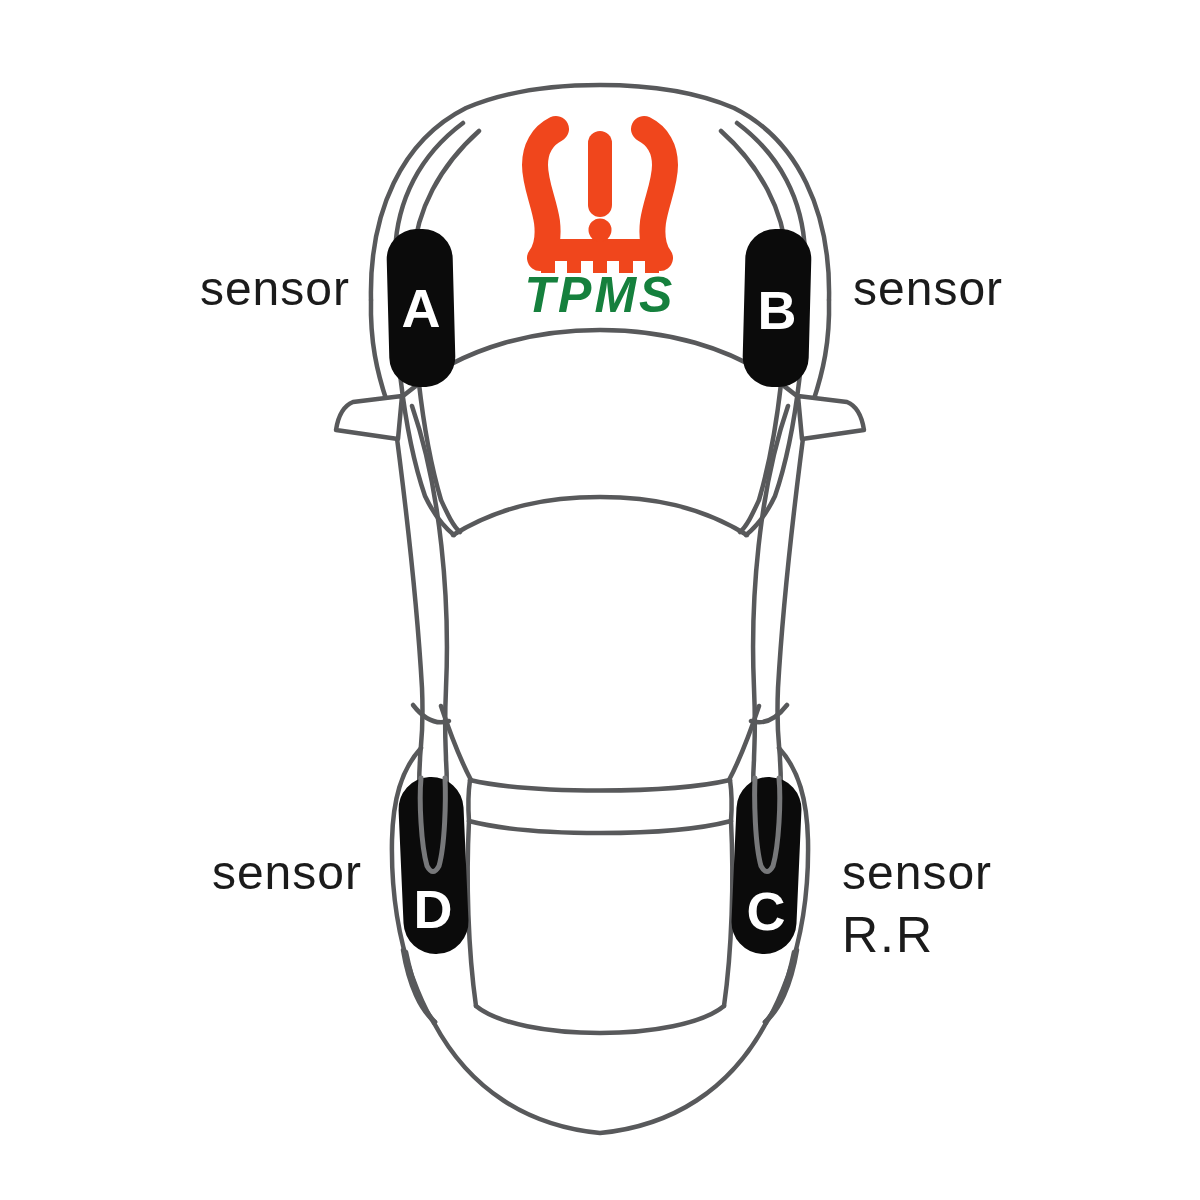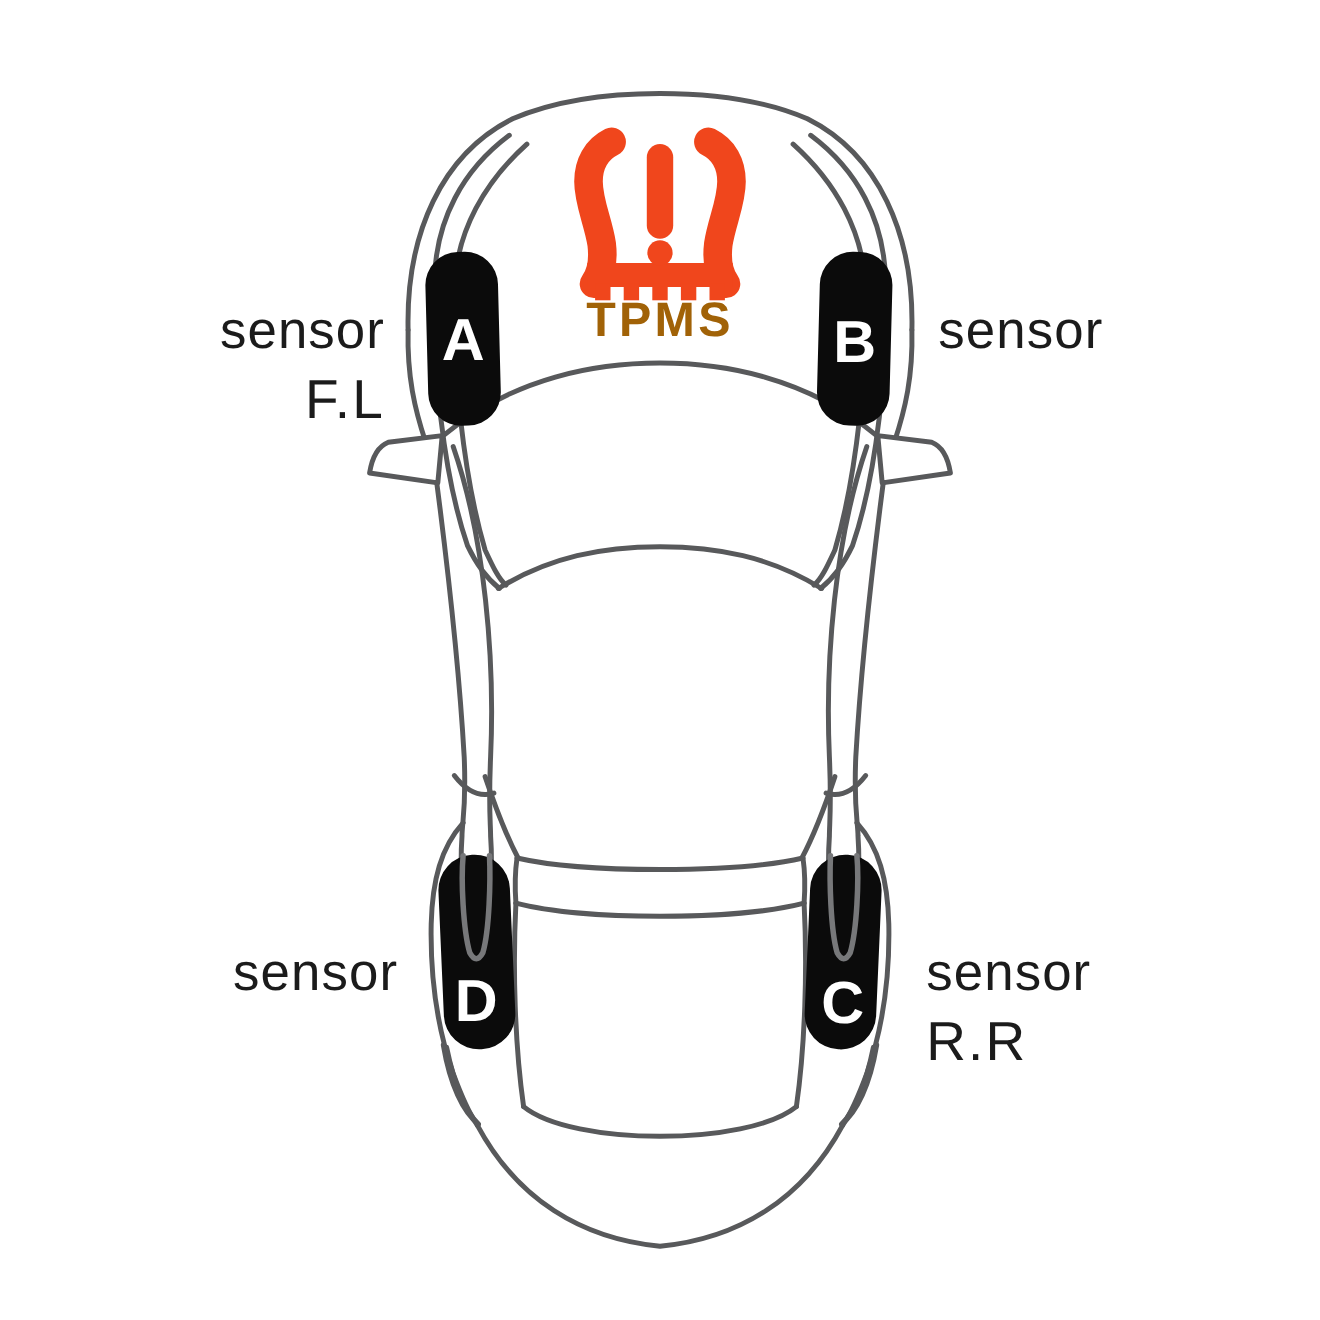--- a/index.html
+++ b/index.html
@@ -1,28 +1,28 @@
 <!DOCTYPE html>
 <html><head>
 <meta charset="utf-8">
 <style>
   html,body{margin:0;padding:0;background:#ffffff;}
   .stage{
     position:relative;width:1200px;height:1200px;background:#ffffff;overflow:hidden;
     font-family:"Liberation Sans", sans-serif;
   }
   svg.car{position:absolute;left:0;top:0;}
-  .label{position:absolute;color:#1b1b1b;margin-top:12px;}
+  .label{position:absolute;color:#1b1b1b;}
   .label .word{display:block;font-size:48px;line-height:62px;letter-spacing:1px;}
   .label .code{display:block;font-size:50px;line-height:62px;letter-spacing:2px;}
   .label.align-r{text-align:right;}
   .label.align-l{text-align:left;}
   .tpms-text{
     position:absolute;left:600px;top:266px;transform:translateX(-50%);
-    color:#a16207;font-size:44px;font-weight:bold;letter-spacing:3px;
+    color:#15803d;font-size:50px;font-weight:bold;letter-spacing:3px;font-style:italic;
   }
   .wheel-letter{
     font-family:"Liberation Sans", sans-serif;
     font-size:54px;font-weight:bold;fill:#ffffff;text-anchor:middle;
   }
   .lines{stroke:#58595B;stroke-width:4.5;fill:none;stroke-linecap:round;stroke-linejoin:round;}
   .overlines{stroke:#77787A;stroke-width:5;fill:none;stroke-linecap:round;stroke-linejoin:round;}
   .mirror{fill:#ffffff;stroke:#58595B;stroke-width:4.5;stroke-linejoin:round;}
   .wheel{fill:#0b0b0b;}
   .tpms-stroke{stroke:#F0461C;fill:none;}
@@ -110,21 +110,20 @@
       </g>
       <path class="tpms-stroke" stroke-width="24" stroke-linecap="round" d="M 600,143 L 600,205"></path>
       <circle class="tpms-fill" cx="600" cy="230" r="11.5"></circle>
     </g>
   </svg>
 
   <div class="tpms-text">TPMS</div>
 
   <div class="label align-r" style="left:140px;top:258px;width:210px;">
     <span class="word">sensor</span>
-    <span class="code">F.L</span>
   </div>
 
   <div class="label align-l" style="left:853px;top:258px;width:220px;">
     <span class="word">sensor</span>
   </div>
 
   <div class="label align-r" style="left:150px;top:842px;width:212px;">
     <span class="word">sensor</span>
   </div>
 

